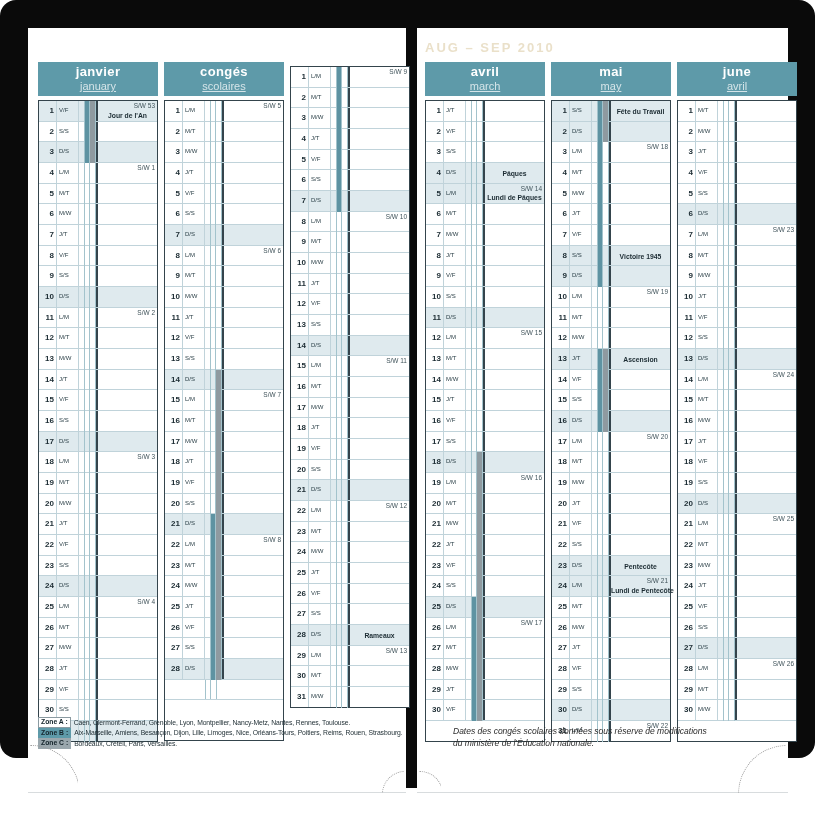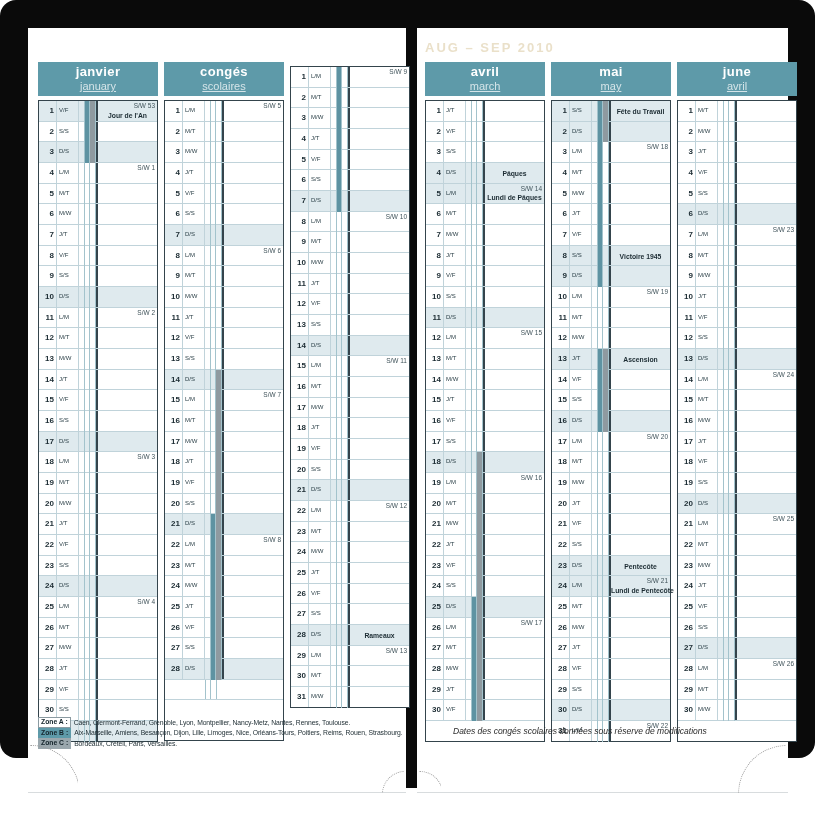--- a/index.html
+++ b/index.html
@@ -2013,20 +2013,21 @@
                 <div class="zcol"></div>
               </div>
               <div class="cell"></div>
             </div>
             <div class="blank1"></div>
           </div>
         </div>
       </div>
     <div class="note">
       <div>Dates des congés scolaires données sous réserve de modifications</div>
+      <div>du ministère de l'Éducation nationale.</div>
     </div>
   </div>
 
   <div class="arcwrap" style="left:30px;top:745px;width:48px;height:48px;">
     <div class="arc" style="left:-48px;top:0;width:96px;height:96px;"></div>
   </div>
   <div class="arcwrap" style="left:738px;top:745px;width:48px;height:48px;">
     <div class="arc" style="left:0;top:0;width:96px;height:96px;"></div>
   </div>
   <div class="arcwrap" style="left:382px;top:771px;width:22px;height:22px;">

